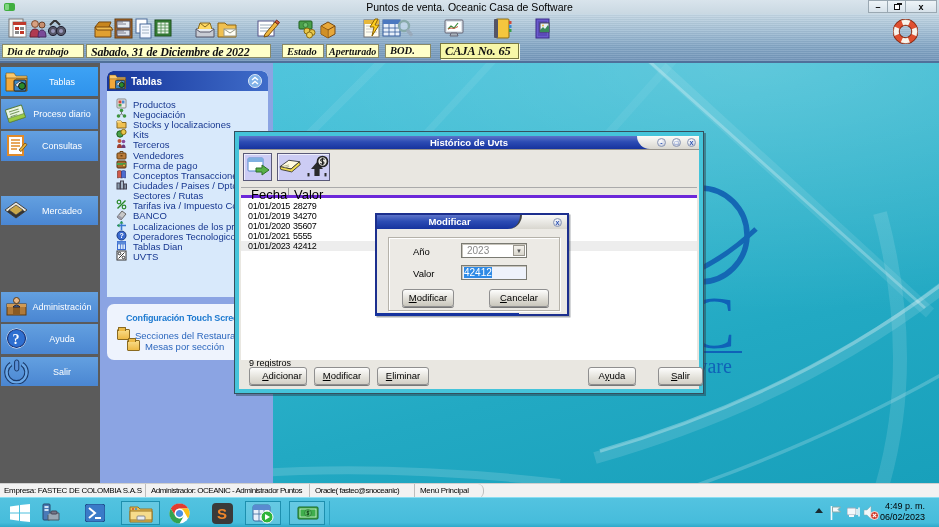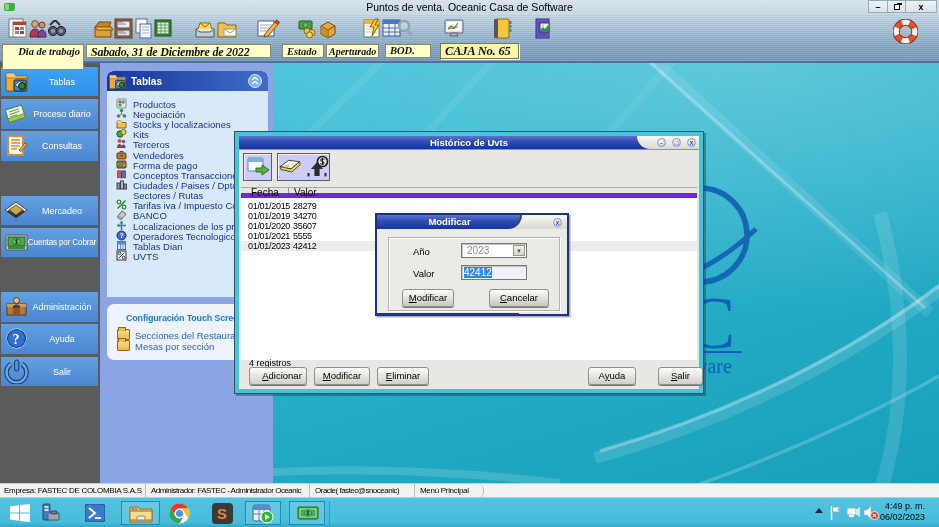--- a/index.html
+++ b/index.html
@@ -72,21 +72,21 @@
   background:radial-gradient(circle at 35% 30%, #ffffff, #cfd4e2 70%, #aab2c8);
   border:1px solid #8b97b5; color:#2f55b4; font-size:7px; font-weight:bold;
   text-align:center; line-height:8px; }
 #dlgbody { position:absolute; left:4px; top:17px; right:4px; bottom:4px;
   background:#e9e7e1; border-top:1px solid #98948c; }
 .tbtn { position:absolute; top:3px; height:28px; background:#ccccf4;
   border:1px solid #5a5a78; box-shadow:inset 1px 1px 0 #eeeefc; }
 #lview { position:absolute; left:2px; top:37px; right:2px; height:173px;
   background:#fff; border-top:1px solid #aaa; }
 #lvhead { position:absolute; left:0; top:0; right:0; height:10px;
-  background:#e9e7e1; border-bottom:5px solid #6d28d9; font-size:10px; color:#000; }
+  background:#e9e7e1; border-bottom:3px solid #6d28d9; font-size:13px; color:#000; }
 .lrow { position:absolute; left:0; right:0; height:10px; font-size:9px; letter-spacing:-0.3px; color:#000; }
 .c1 { position:absolute; left:7px; } .c2 { position:absolute; left:52px; }
 #dlgfoot { position:absolute; left:2px; bottom:2px; right:2px; height:35px; font-size:9px; }
 .btn3d { position:absolute; height:18px; background:linear-gradient(#fdfdfc,#e3e1da 60%,#d2cfc6);
   border:1px solid #8f8f8f; border-radius:3px; box-shadow:0 1px 0 #777;
   font-size:9.5px; color:#000; text-align:center; line-height:16px; }
 
 
 #modal { position:absolute; left:375px; top:213px; width:194px; height:103px; z-index:9;
   background:#eceae5; border:2px solid #1c2f8e; box-shadow:1.5px 1.5px 0 rgba(40,50,60,0.4); }
@@ -269,21 +269,21 @@
 </svg>
 <svg class="abs" style="left:893px;top:19px;z-index:2" width="25" height="25" viewBox="0 0 25 25">
   <circle cx="12.5" cy="12.5" r="9.3" fill="none" stroke="#8a2a12" stroke-width="7"></circle>
   <circle cx="12.5" cy="12.5" r="9.3" fill="none" stroke="#e05030" stroke-width="5.6"></circle>
   <circle cx="12.5" cy="12.5" r="9.3" fill="none" stroke="#f8f4ec" stroke-width="5.6" stroke-dasharray="7.3 7.3" stroke-dashoffset="3.6"></circle>
   <circle cx="12.5" cy="12.5" r="12.2" fill="none" stroke="#7a2a12" stroke-width="0.8" opacity="0.6"></circle>
   <circle cx="12.5" cy="12.5" r="6.4" fill="none" stroke="#7a2a12" stroke-width="0.8" opacity="0.6"></circle>
 </svg>
 </div>
 
-<div class="ybox" style="left:2px;top:44px;width:82px;height:26px;text-align:right;">Dia de trabajo</div>
+<div class="ybox" style="left:2px;top:44px;width:82px;height:14px;">Dia de trabajo</div>
 <div class="ybox" style="left:86px;top:44px;width:185px;height:14px;font-size:12px;letter-spacing:-0.2px;">Sabado, 31 de Diciembre de 2022</div>
 <div class="ybox" style="left:282px;top:44px;width:42px;height:14px;">Estado</div>
 <div class="ybox" style="left:326px;top:44px;width:53px;height:14px;font-size:10px;padding:1px 1px 0 2px;">Aperturado</div>
 <div class="ybox" style="left:385px;top:44px;width:46px;height:14px;line-height:10px;">BOD.<br>CANTI</div>
 <div class="ybox" style="left:440px;top:42.5px;width:79px;height:16.5px;font-size:12.5px;letter-spacing:-0.2px;background:#f7f7a8;border:1px solid #77773f;box-shadow:1px 1px 0 #fdfdd9;">CAJA No. 65</div>
 
 <div id="desktop">
   <svg class="abs" style="left:0;top:0" width="939" height="420" viewBox="0 0 939 420">
     <g fill="none">
       <path d="M 640 -10 L 925 245" stroke="rgba(255,255,255,0.26)" stroke-width="3"></path>
@@ -337,31 +337,20 @@
     </svg>
     <div class="slabel">Consultas</div>
   </div>
   <div class="sbtn" style="top:132.6px;">
     <svg class="sicon" viewBox="0 0 25 25">
       <path d="M12 4 L23 12 L12 20 L1 12 Z" fill="#ece6d8" stroke="#444"></path>
       <path d="M12 7 L19 12 L12 17 L5 12 Z" fill="#caa84a" stroke="#333" stroke-width="0.7"></path>
       <path d="M5 12 l7 5 7 -5 2 1.4 -9 6.6 -9 -6.6 z" fill="#333"></path>
     </svg>
     <div class="slabel">Mercadeo</div>
-  </div>
-  <div class="sbtn" style="top:164.8px;">
-    <svg class="sicon" viewBox="0 0 25 25">
-      <rect x="2" y="5" width="21" height="15" rx="1" fill="#d8d4cc" stroke="#555"></rect>
-      <rect x="4" y="7" width="17" height="9" fill="#4ea44e" stroke="#1e5e1e"></rect>
-      <ellipse cx="12.5" cy="11.5" rx="4" ry="3" fill="#6ec06e" stroke="#1e5e1e" stroke-width="0.7"></ellipse>
-      <path d="M12.5 9.2 v4.6" stroke="#0d3d0d" stroke-width="0.8"></path>
-        <path d="M13.9 10.2 q-1.4 -0.9 -2.4 0 q-0.8 0.9 0.6 1.2 q1.7 0.4 1.3 1.4 q-0.6 1.1 -2.4 0.2" stroke="#0d3d0d" stroke-width="0.8" fill="none"></path>
-      <rect x="4" y="16" width="17" height="3" fill="#3e8a3e"></rect>
-    </svg>
-    <div class="slabel" style="font-size:8.2px;letter-spacing:-0.2px;">Cuentas por Cobrar</div>
   </div>
   <div class="sbtn" style="top:229.2px;">
     <svg class="sicon" viewBox="0 0 25 25">
       <rect x="3" y="10" width="19" height="11" fill="#b07a3a" stroke="#5e3a10"></rect>
       <rect x="3" y="10" width="19" height="3" fill="#d09a55"></rect>
       <rect x="9" y="13" width="7" height="8" fill="#8a5a22"></rect>
       <circle cx="12.5" cy="6.5" r="3" fill="#e8b888" stroke="#5e3a10"></circle>
       <path d="M9 13 q3.5 -4 7 0 z" fill="#4a76b8" stroke="#223"></path>
     </svg>
     <div class="slabel">Administración</div>
@@ -521,21 +510,21 @@
             <circle cx="3.5" cy="3.5" r="1.3" fill="none" stroke="#333"></circle>
             <circle cx="7.5" cy="7.5" r="1.3" fill="none" stroke="#333"></circle>
           </svg>
           <span class="mtx">UVTS</span>
         </div>
     </div>
   </div>
   <div id="cpanel">
     <div class="chead">Configuración Touch Screen</div>
     <div class="citem" style="top:26px;"><span class="cfold"></span><span style="margin-left:18px;">Secciones del Restaurante/B</span></div>
-    <div class="citem" style="top:37px;"><span class="cfold"></span><span style="margin-left:18px;">Mesas por sección</span></div>
+    <div class="citem" style="top:37px;margin-left:10px;"><span class="cfold"></span><span style="margin-left:18px;">Mesas por sección</span></div>
   </div>
 </div>
 
 <div id="dlg">
   <div id="dlgtitle">
       <div class="dtx">Histórico de Uvts</div>
     </div>
   <div id="dlgtab">
     <div class="cbtn" style="right:33px;">-</div>
     <div class="cbtn" style="right:18px;font-size:6px;">□</div>
@@ -585,21 +574,21 @@
       <div class="lrow" style="top:43px;">
           <span class="c1">01/01/2021</span>
           <span class="c2">5555</span>
         </div>
       <div class="lrow" style="top:53px;background:#ededed;">
           <span class="c1">01/01/2023</span>
           <span class="c2">42412</span>
         </div>
     </div>
     <div id="dlgfoot">
-      <div style="position:absolute;left:8px;top:6px;">4 registros</div>
+      <div style="position:absolute;left:8px;top:6px;">9 registros</div>
       <div class="btn3d" style="left:8px;top:15px;width:58px;padding-left:8px;"><u>A</u>dicionar</div>
       <div class="btn3d" style="left:73px;top:15px;width:56px;"><u>M</u>odificar</div>
       <div class="btn3d" style="left:136px;top:15px;width:52px;"><u>E</u>liminar</div>
       <div class="btn3d" style="left:347px;top:15px;width:48px;">A<u>y</u>uda</div>
       <div class="btn3d" style="left:417px;top:15px;width:45px;"><u>S</u>alir</div>
     </div>
   </div>
 </div>
 
 <div id="modal">
@@ -618,21 +607,21 @@
   <div id="mtext">
       <span class="sel" style="position:absolute;left:2px;top:1px;">42412</span>
     </div>
   <div class="btn3d" style="left:25px;top:74px;width:52px;background:linear-gradient(#fdfdfc,#dedcd4 60%,#c9c6bc);"><u>M</u>odificar</div>
   <div class="btn3d" style="left:112px;top:74px;width:60px;background:linear-gradient(#fdfdfc,#dedcd4 60%,#c9c6bc);"><u>C</u>ancelar</div>
   <div style="position:absolute;left:-2px;bottom:-2px;width:144px;height:3px;background:#16339e;"></div>
 </div>
 
 <div id="statusbar">
   <div class="ssec" style="left:0;width:146px;">Empresa: FASTEC DE COLOMBIA S.A.S</div>
-  <div class="ssec" style="left:147px;width:163px;letter-spacing:-0.5px;">Administrador: FASTEC - Administrador Oceanic</div>
+  <div class="ssec" style="left:147px;width:163px;letter-spacing:-0.5px;">Administrador: OCEANIC - Administrador Puntos</div>
   <div class="ssec" style="left:311px;width:104px;letter-spacing:-0.5px;">Oracle( fastec@snoceanic)</div>
   <div class="ssec" style="left:416px;width:68px;border-radius:6px;">Menú Principal</div>
 </div>
 
 <div id="taskbar">
   <svg class="abs" style="left:10px;top:6px" width="20" height="18" viewBox="0 0 20 18">
     <path d="M0 2.5 L9 1.2 V8.5 H0 Z M10 1 L20 0 V8.5 H10 Z M0 9.5 H9 V16.8 L0 15.5 Z M10 9.5 H20 V18 L10 17 Z" fill="#fff"></path>
   </svg>
   <svg class="abs" style="left:41px;top:5px" width="21" height="20" viewBox="0 0 21 20">
     <rect x="2" y="1" width="7" height="16" rx="1" fill="#4a7ab8" stroke="#26486e"></rect>

